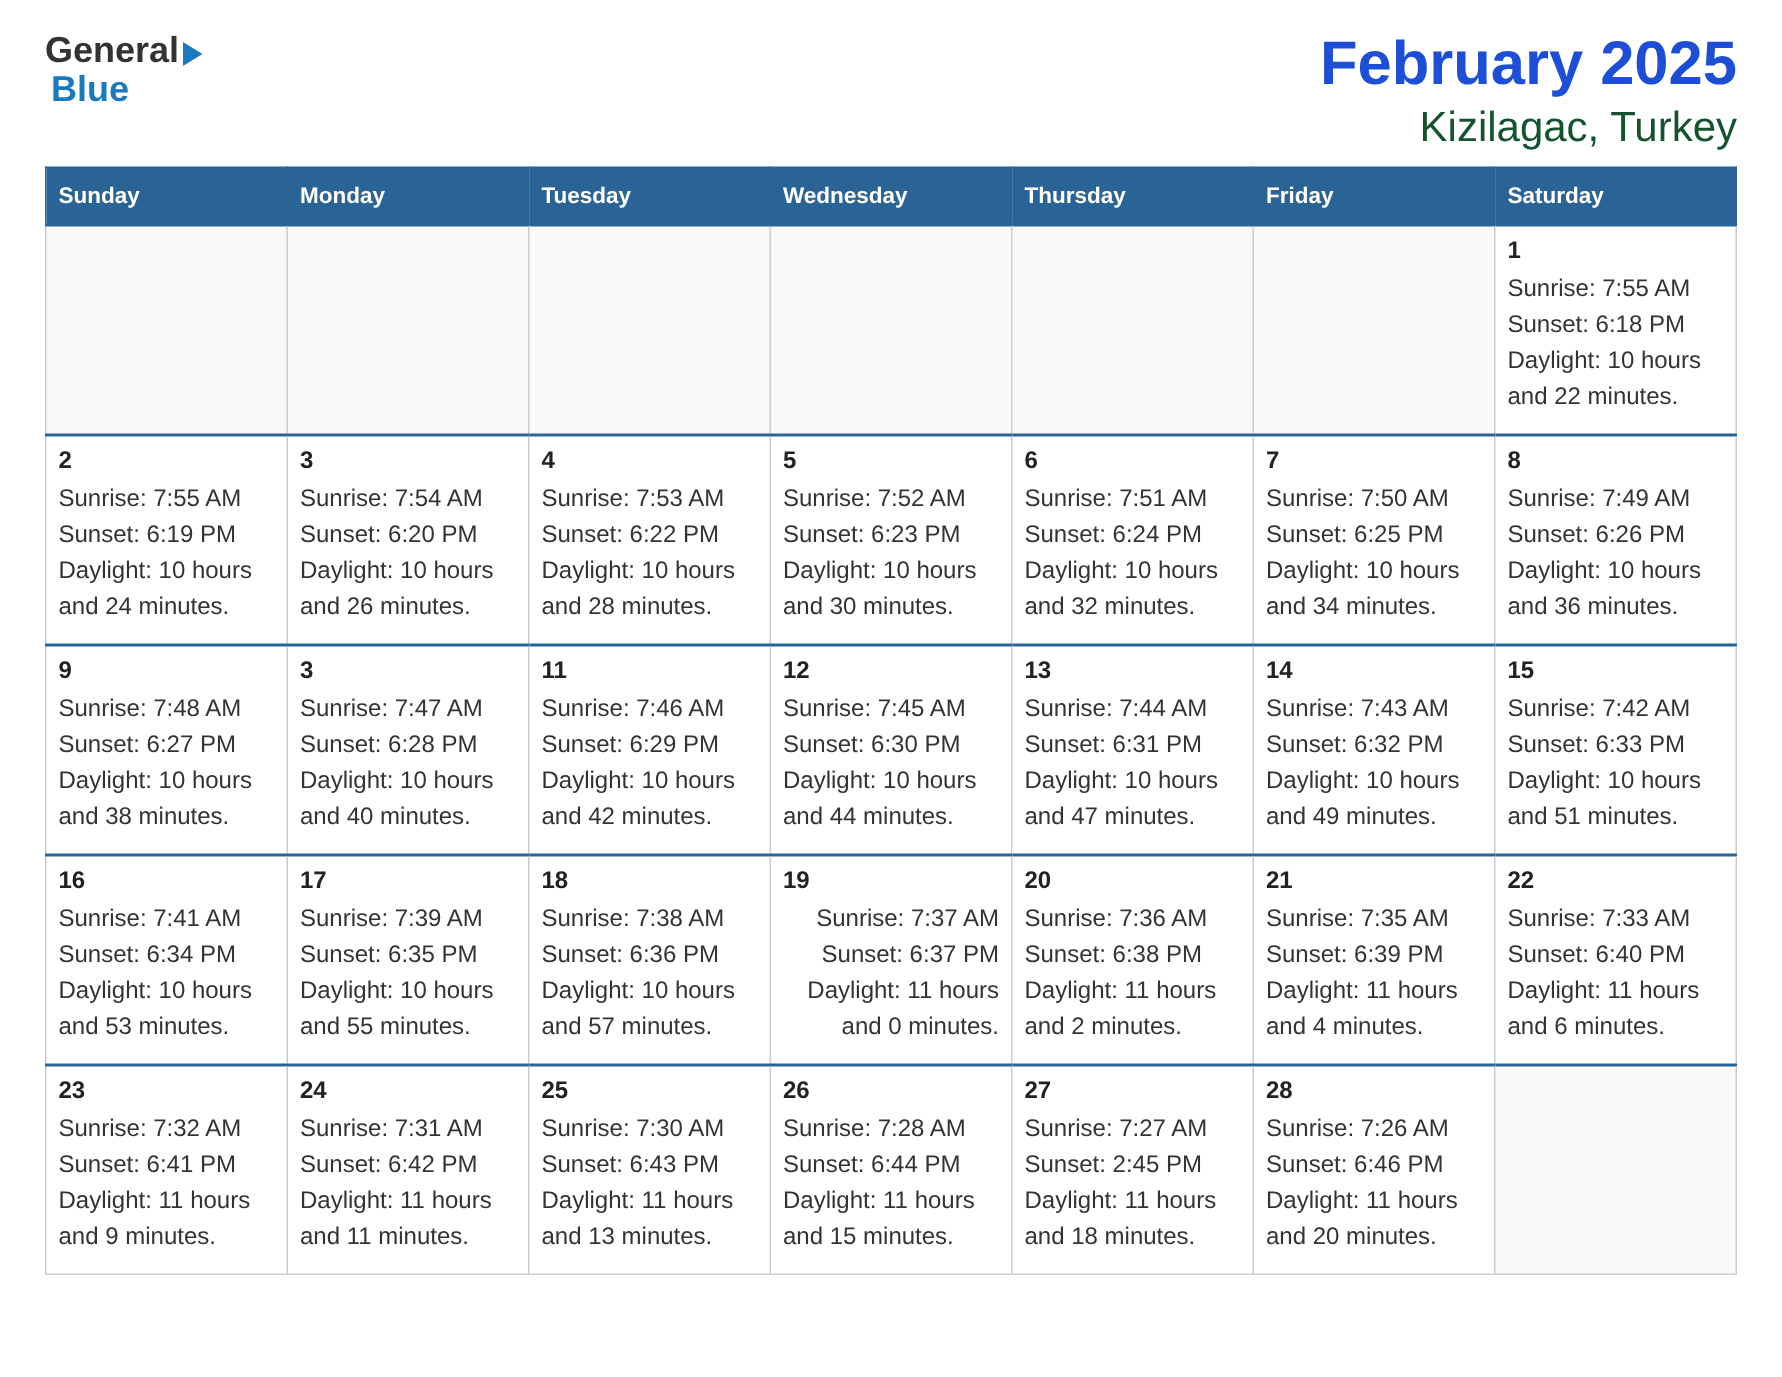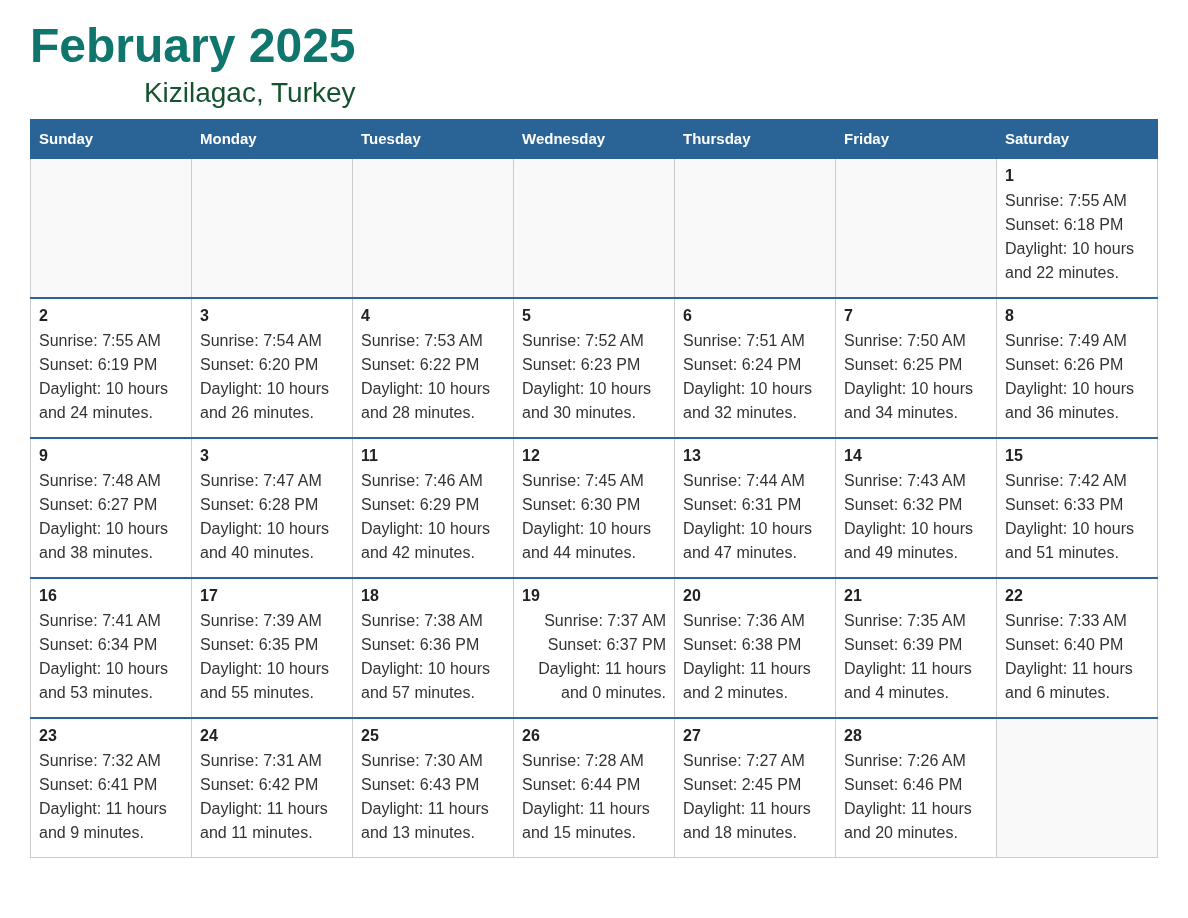--- a/index.html
+++ b/index.html
@@ -14,23 +14,23 @@
     .header {
       display: flex;
       justify-content: space-between;
       align-items: flex-start;
       margin-bottom: 10px;
     }
     .title-area {
       text-align: right;
     }
     .calendar-title {
-      font-size: 48px;
+      font-size: 41px;
       font-weight: bold;
-      color: #0f766e;
+      color: #1d4ed8;
       line-height: 1.1;
     }
     .calendar-subtitle {
       font-size: 28px;
       color: #14532d;
       margin-top: 4px;
     }
     .calendar {
       width: 100%;
       border-collapse: collapse;
@@ -90,20 +90,29 @@
     }
     .logo-line2 {
       margin-top: -2px;
       margin-left: 2px;
     }
   </style>
 </head>
 <body>
 
 <div class="header">
+  <div class="logo-wrapper">
+    <div class="logo-line1">
+      <span style="font-size:24px;font-weight:bold;color:#333;">General</span>
+      <span style="display:inline-block;width:0;height:0;border-left:13px solid #1a7abf;border-top:8px solid transparent;border-bottom:8px solid transparent;margin-left:3px;margin-top:4px;"></span>
+    </div>
+    <div class="logo-line2">
+      <span style="font-size:24px;font-weight:bold;color:#1a7abf;margin-left:2px;">Blue</span>
+    </div>
+  </div>
   <div class="title-area">
     <div class="calendar-title">February 2025</div>
     <div class="calendar-subtitle">Kizilagac, Turkey</div>
   </div>
 </div>
 
 <table class="calendar">
   <thead>
     <tr>
     <th>Sunday</th>

